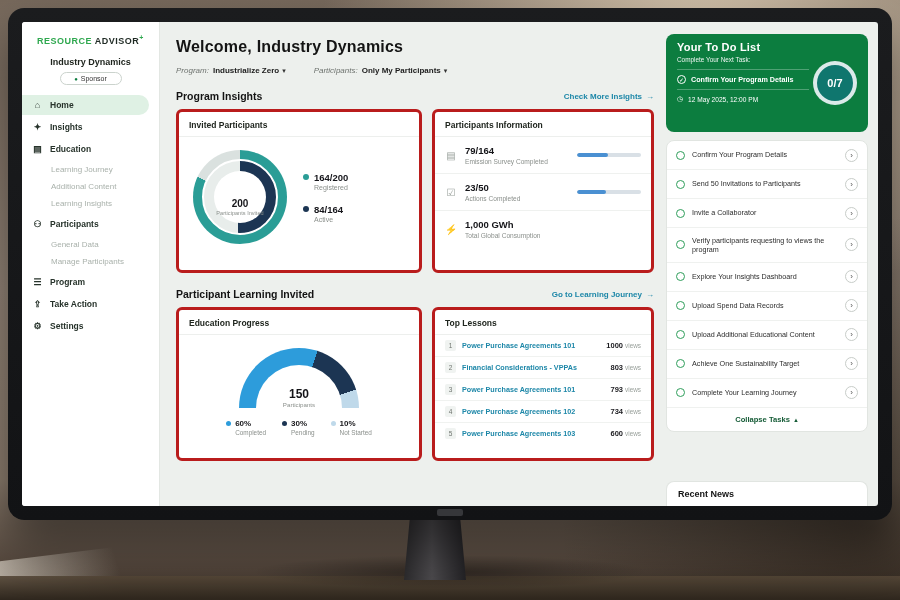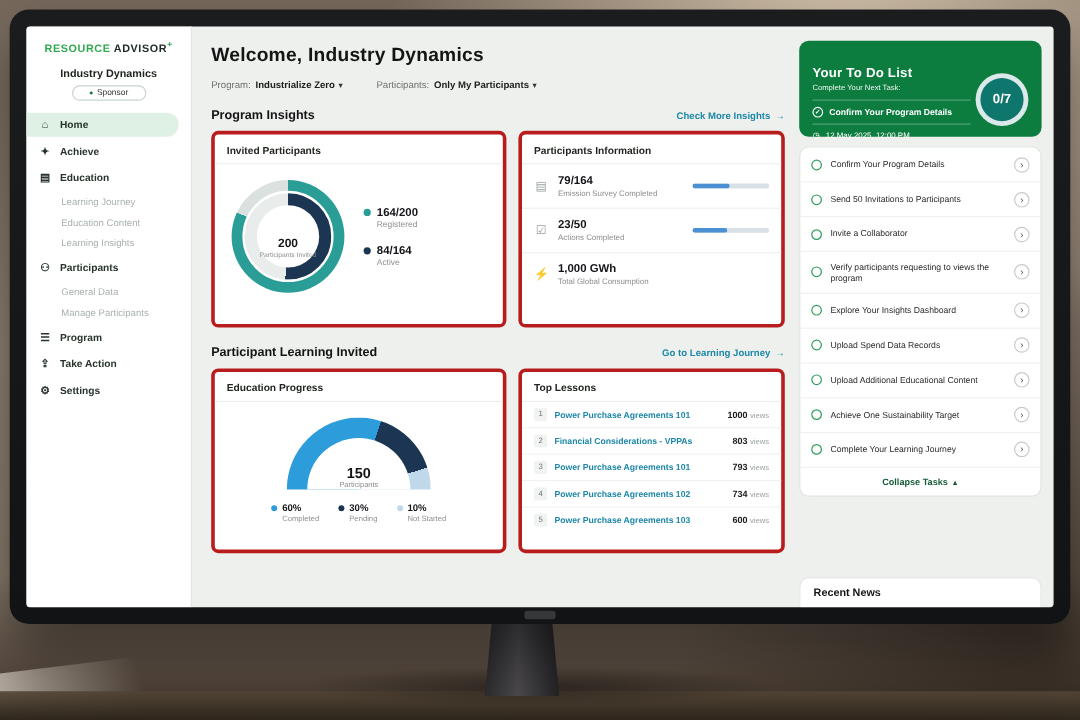--- a/index.html
+++ b/index.html
@@ -39,21 +39,21 @@
     font-size:8.5px; font-weight:bold; color:#27332b; border-radius:0 12px 12px 0; cursor:pointer; }
   .nav-item.active { background:#DFF1E4; }
   .nav-ic { width:11px; text-align:center; font-size:9px; }
   .nav-sub { padding:4px 10px 4px 29px; margin-right:10px; font-size:8px; color:#A9B1AB; cursor:pointer; }
 
   
   .main { flex:1; min-width:0; padding:12px 12px 0 16px; }
   .page-title { font-size:16px; font-weight:bold; color:#141414; letter-spacing:0.2px; margin-top:4px; }
   .filters { display:flex; gap:28px; align-items:center; margin-top:10px; font-size:8px; }
   .f-group { display:flex; align-items:center; cursor:pointer; }
-  .f-label { color:#6d726e; }
+  .f-label { color:#6d726e;font-style:italic; }
   .f-value { font-weight:bold; color:#1c1c1c; margin-left:4px; }
   .chev { font-size:7px; color:#333; margin-left:3px; }
   .sect { display:flex; justify-content:space-between; align-items:center; margin-top:15px; margin-bottom:7px; }
   .sect-title { font-size:10.5px; font-weight:bold; color:#141414; }
   .sect-link { font-size:8px; font-weight:bold; color:#1D87A8; display:flex; align-items:center; gap:4px; cursor:pointer; }
   .cards { display:flex; gap:10px; }
   .card { background:#fff; border:3px solid #b91c1c; border-radius:6px; }
   .c-left { width:246px; }
   .c-right { flex:1; min-width:0; }
   .card-h { font-size:8.5px; font-weight:bold; color:#20261f; padding:8px 10px 6px; border-bottom:1px solid #EDEFED; }
@@ -98,21 +98,21 @@
   .lesson-row:last-child { border-bottom:none; }
   .l-rank { width:11px; height:11px; background:#F0F3F1; border-radius:2px; font-size:6.5px; color:#6f756f;
     display:flex; align-items:center; justify-content:center; flex-shrink:0; }
   .l-title { flex:1; min-width:0; font-size:7.2px; font-weight:bold; color:#1D87A8;
     white-space:nowrap; overflow:hidden; text-overflow:ellipsis; }
   .l-views { font-size:7.5px; font-weight:bold; color:#1b1b1f; white-space:nowrap; }
   .l-views-lab { font-size:6.4px; font-weight:normal; color:#9aa19c; margin-left:2px; }
 
   
   .rightcol { width:212px; flex-shrink:0; height:100%; padding:12px 10px 0 0; display:flex; flex-direction:column; gap:8px; }
-  .todo-green { position:relative; background:#0C7D3F; border-radius:8px; padding:21px 11px; color:#fff; height:80px; flex-shrink:0; }
+  .todo-green { position:relative; background:#0C7D3F; border-radius:8px; padding:7px 11px; color:#fff; height:98px; flex-shrink:0; }
   .tg-title { font-size:11px; font-weight:bold; letter-spacing:0.2px; }
   .tg-sub { font-size:6.4px; margin-top:3px; opacity:0.92; }
   .tg-task { display:flex; align-items:center; gap:5px; margin-top:6px; padding-top:5px; width:132px;
     border-top:1px solid rgba(255,255,255,0.28); font-size:7.2px; font-weight:bold; cursor:pointer; }
   .tg-check { width:9px; height:9px; border:1px solid #fff; border-radius:50%; font-size:5.5px;
     display:flex; align-items:center; justify-content:center; flex-shrink:0; }
   .tg-due { display:flex; align-items:center; gap:5px; margin-top:5px; padding-top:5px; width:132px;
     border-top:1px solid rgba(255,255,255,0.28); font-size:6.6px; }
   .tg-clock { font-size:7px; }
   .tg-badge { position:absolute; right:11px; top:27px; width:44px; height:44px; border-radius:50%;
@@ -151,28 +151,28 @@
           <span class="badge-dot">●</span>
           <span>Sponsor</span>
         </div>
 
         <div class="nav-item active">
           <span class="nav-ic">⌂</span>
           <span>Home</span>
         </div>
         <div class="nav-item">
           <span class="nav-ic">✦</span>
-          <span>Achieve</span>
+          <span>Insights</span>
         </div>
         <div class="nav-item">
           <span class="nav-ic">▤</span>
           <span>Education</span>
         </div>
         <div class="nav-sub">Learning Journey</div>
-        <div class="nav-sub">Education Content</div>
+        <div class="nav-sub">Additional Content</div>
         <div class="nav-sub">Learning Insights</div>
         <div class="nav-item">
           <span class="nav-ic">⚇</span>
           <span>Participants</span>
         </div>
         <div class="nav-sub">General Data</div>
         <div class="nav-sub">Manage Participants</div>
         <div class="nav-item">
           <span class="nav-ic">☰</span>
           <span>Program</span>

